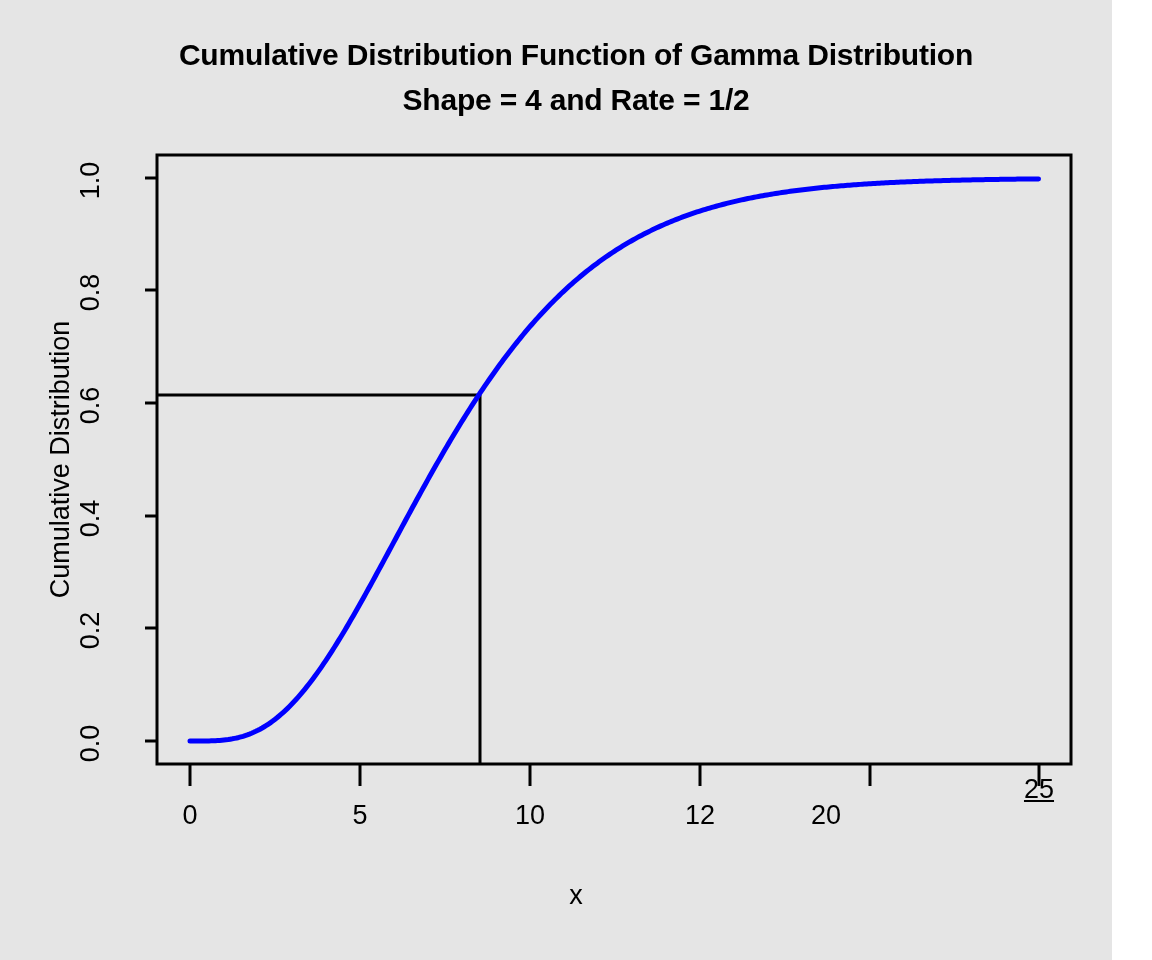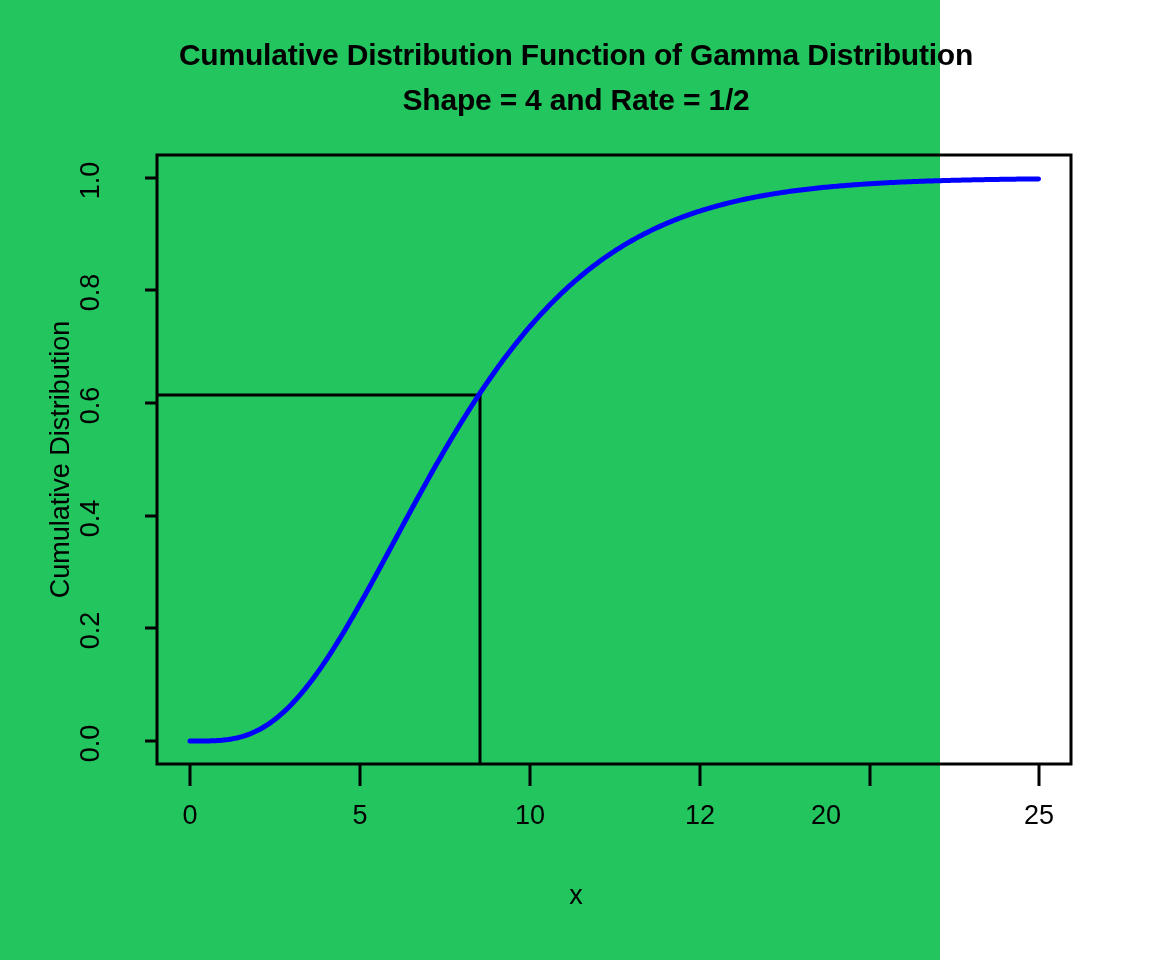--- a/index.html
+++ b/index.html
@@ -12,23 +12,23 @@
     height: 960px;
     font-family: "Liberation Sans", sans-serif;
     color: #000000;
     overflow: hidden;
     position: relative;
   }
   #figure {
     position: absolute;
     left: 0;
     top: 0;
-    width: 940px;
+    width: 1112px;
     height: 960px;
-    background: #22c55e;
+    background: #e5e5e5;
   }
   .title-block {
     position: absolute;
     left: 0;
     top: 32px;
     width: 1152px;
     text-align: center;
     font-weight: bold;
     font-size: 30px;
     line-height: 45px;
@@ -118,18 +118,18 @@
   <div class="tick-label tick-label-y" style="left:60px; top:390px; width:60px;">0.6</div>
   <div class="tick-label tick-label-y" style="left:60px; top:503px; width:60px;">0.4</div>
   <div class="tick-label tick-label-y" style="left:60px; top:615px; width:60px;">0.2</div>
   <div class="tick-label tick-label-y" style="left:60px; top:728px; width:60px;">0.0</div>
 
   <div class="tick-label tick-label-x" style="left:190px; top:800px;">0</div>
   <div class="tick-label tick-label-x" style="left:360px; top:800px;">5</div>
   <div class="tick-label tick-label-x" style="left:530px; top:800px;">10</div>
   <div class="tick-label tick-label-x" style="left:700px; top:800px;">12</div>
   <div class="tick-label tick-label-x" style="left:826px; top:800px;">20</div>
-  <div class="tick-label tick-label-x" style="left:1039px; top:800px;">25</div>
+  <div class="tick-label tick-label-x" style="left:1039px; top:774px;text-decoration:underline;">25</div>
 
   <div class="axis-label-x">x</div>
   <div class="axis-label-y">Cumulative Distribution</div>
 
 </div>
 
 </body></html>

